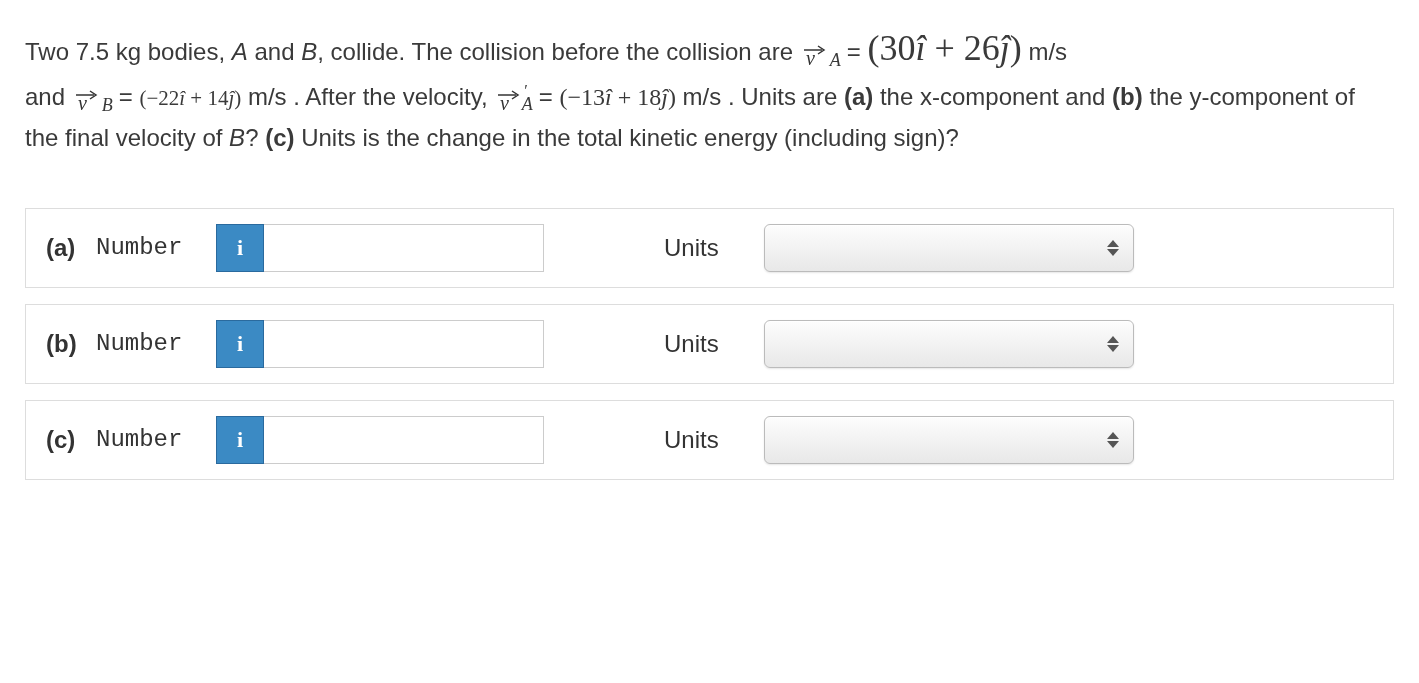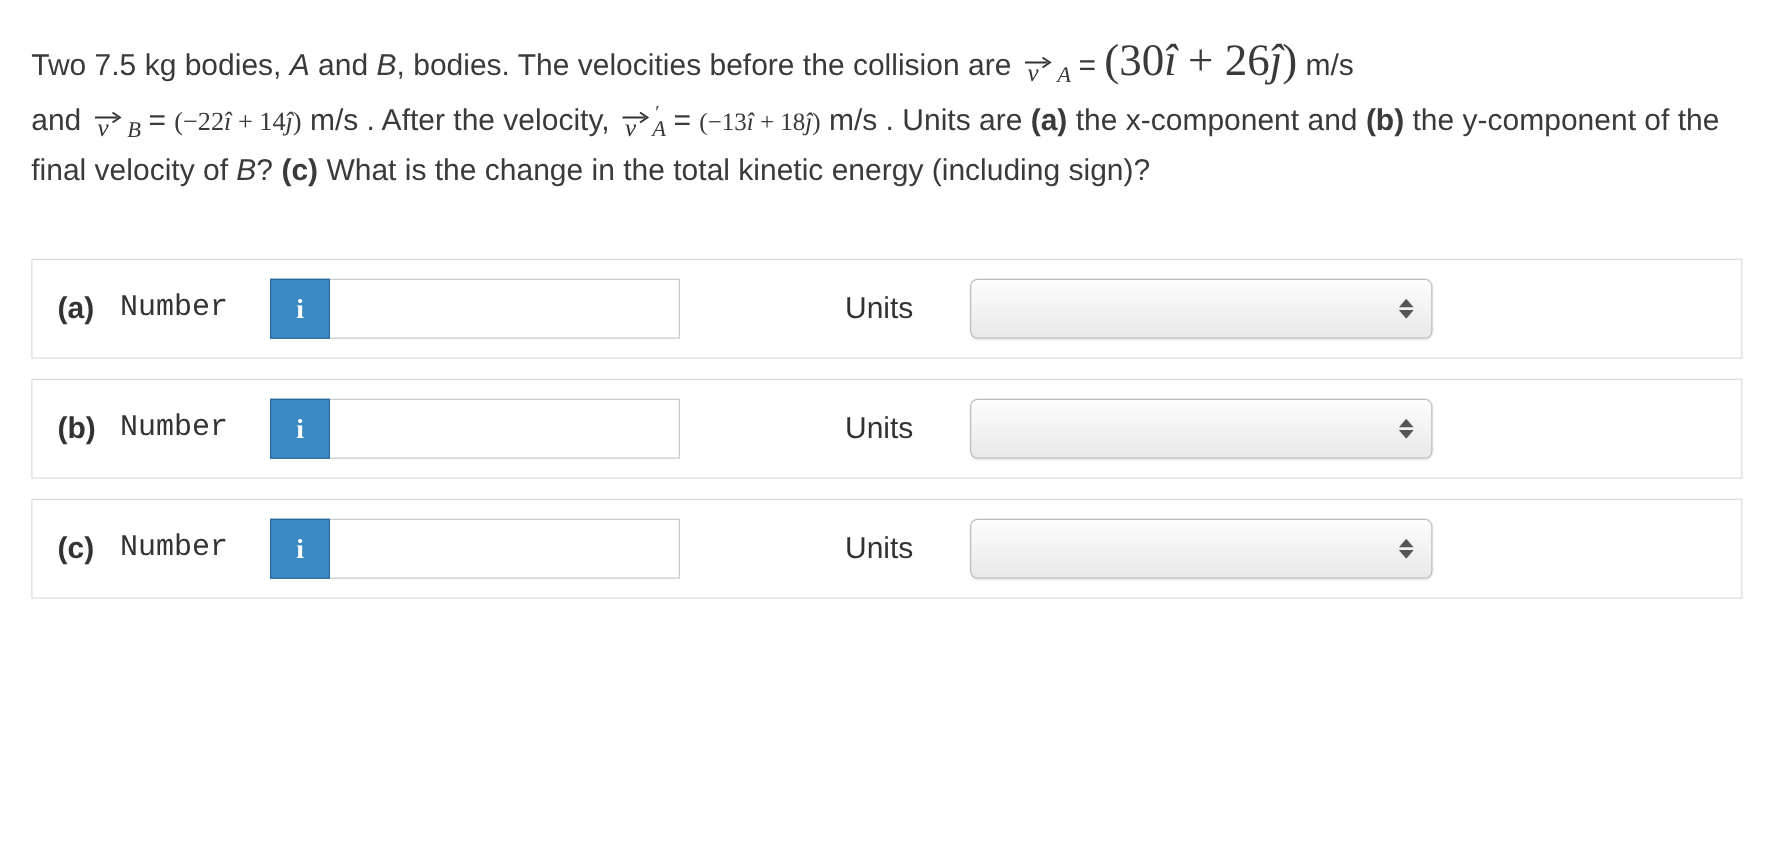--- a/index.html
+++ b/index.html
@@ -69,21 +69,20 @@
       width: 280px;
       border: 1px solid #ccc;
       border-left: none;
       font-size: 20px;
       padding: 0 12px;
       outline: none;
     }
     .units-label {
       margin-right: 30px;
       min-width: 70px;
-      margin-left: 12px;
     }
     .units-select-wrap {
       width: 370px;
       height: 48px;
       border: 1px solid #bbb;
       border-radius: 6px;
       background: linear-gradient(#fdfdfd, #e8e8e8);
       display: flex;
       align-items: center;
       justify-content: flex-end;
@@ -100,21 +99,21 @@
       display: block;
     }
     .math-inline {
       font-family: 'Cambria Math', 'Times New Roman', serif;
     }
   </style>
 </head>
 <body>
 
 <div class="problem-text">
-  <span>Two 7.5 kg bodies, </span><span class="italic">A</span><span> and </span><span class="italic">B</span><span>, bodies. The velocities before the collision are </span>
+  <span>Two 7.5 kg bodies, </span><span class="italic">A</span><span> and </span><span class="italic">B</span><span>, collide. The collision before the collision are </span>
   <span class="math-inline">
     <svg width="30" height="24" style="vertical-align:middle">
         <line x1="4" y1="8" x2="22" y2="8" stroke="#333" stroke-width="1.5"></line>
         <polyline points="18,4 24,8 18,12" fill="none" stroke="#333" stroke-width="1.5"></polyline>
         <text x="6" y="23" font-style="italic" font-size="20" fill="#333">v</text>
       </svg><span style="font-style:italic;font-size:18px;vertical-align:sub;">A</span>
   </span>
   <span> = </span>
   <span class="math-inline" style="font-size:36px">(30<span class="italic">î</span> + 26<span class="italic">ĵ</span>)</span>
   <span> m/s</span>
@@ -132,23 +131,23 @@
   <span> m/s </span>
   <span>. After the velocity, </span>
   <span class="math-inline">
     <svg width="30" height="24" style="vertical-align:middle">
         <line x1="4" y1="8" x2="22" y2="8" stroke="#333" stroke-width="1.5"></line>
         <polyline points="18,4 24,8 18,12" fill="none" stroke="#333" stroke-width="1.5"></polyline>
         <text x="6" y="23" font-style="italic" font-size="20" fill="#333">v</text>
       </svg><span style="font-size:16px;vertical-align:super;">′</span><span style="font-style:italic;font-size:18px;vertical-align:sub;margin-left:-6px;">A</span>
   </span>
   <span> = </span>
-  <span class="math-inline" style="font-size:20px">(−13<span class="italic">î</span> + 18<span class="italic">ĵ</span>)</span>
+  <span class="math-inline" style="font-size:24px">(−13<span class="italic">î</span> + 18<span class="italic">ĵ</span>)</span>
   <span> m/s </span>
-  <span>. Units are </span><span class="bold">(a)</span><span> the x-component and </span><span class="bold">(b)</span><span> the y-component of the final velocity of </span><span class="italic">B</span><span>? </span><span class="bold">(c)</span><span> What is the change in the total kinetic energy (including sign)?</span>
+  <span>. Units are </span><span class="bold">(a)</span><span> the x-component and </span><span class="bold">(b)</span><span> the y-component of the final velocity of </span><span class="italic">B</span><span>? </span><span class="bold">(c)</span><span> Units is the change in the total kinetic energy (including sign)?</span>
 </div>
 
 <div class="answer-row">
   <span class="answer-part-label">(a)</span>
   <span class="answer-text-label">Number</span>
   <div class="input-group">
     <div class="info-button">
       <span>i</span>
     </div>
     <input class="number-input" type="text" style="">

